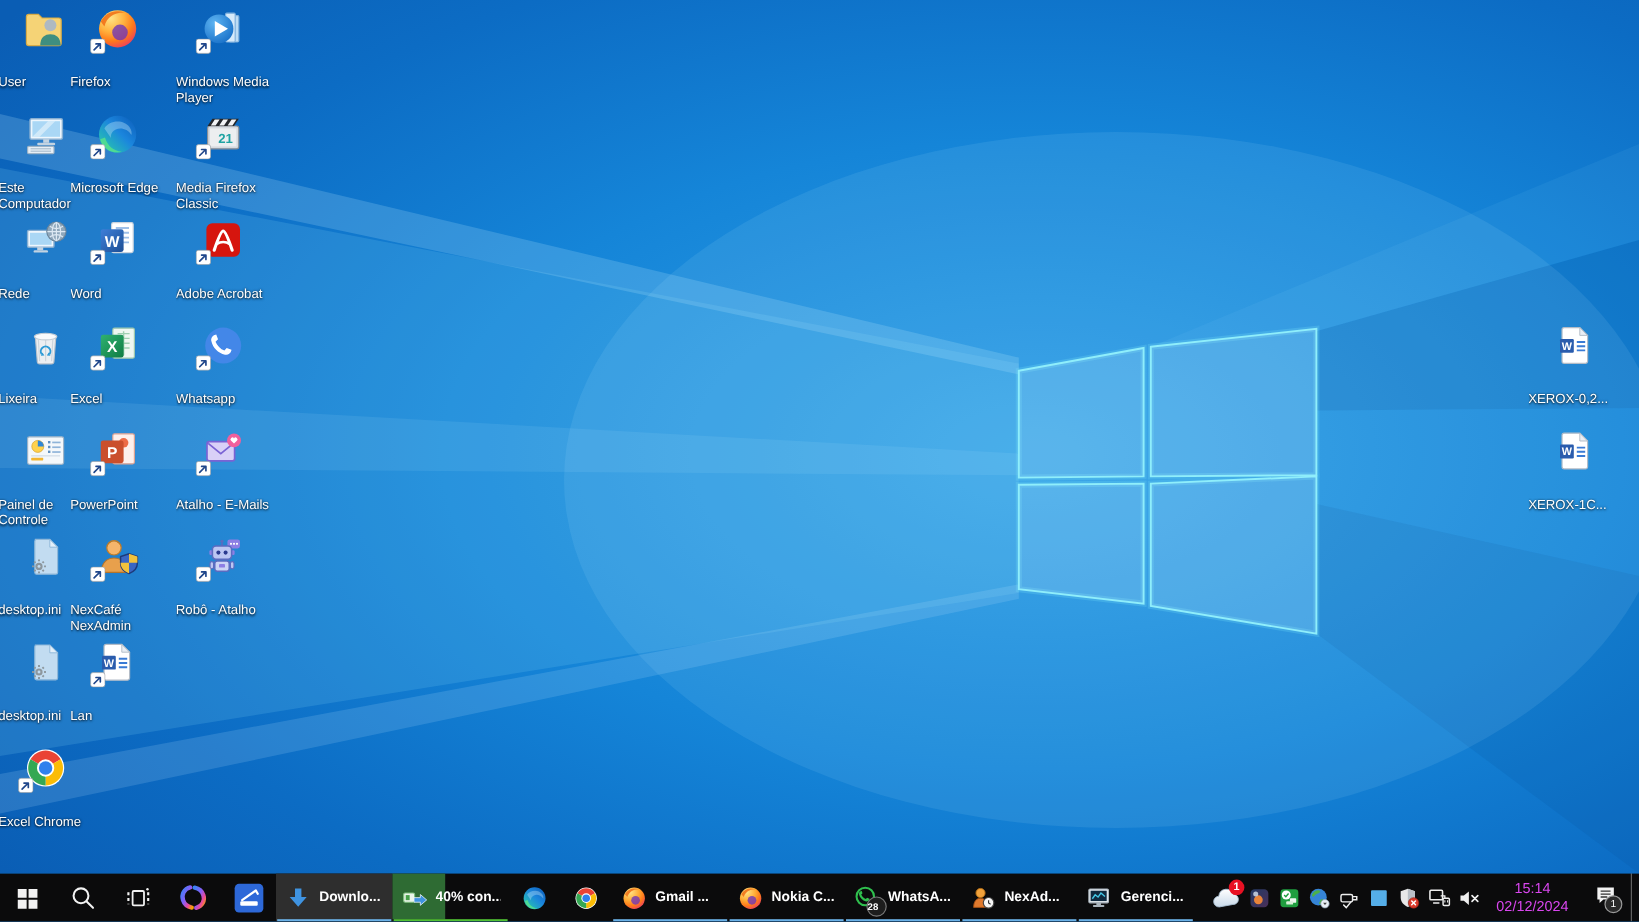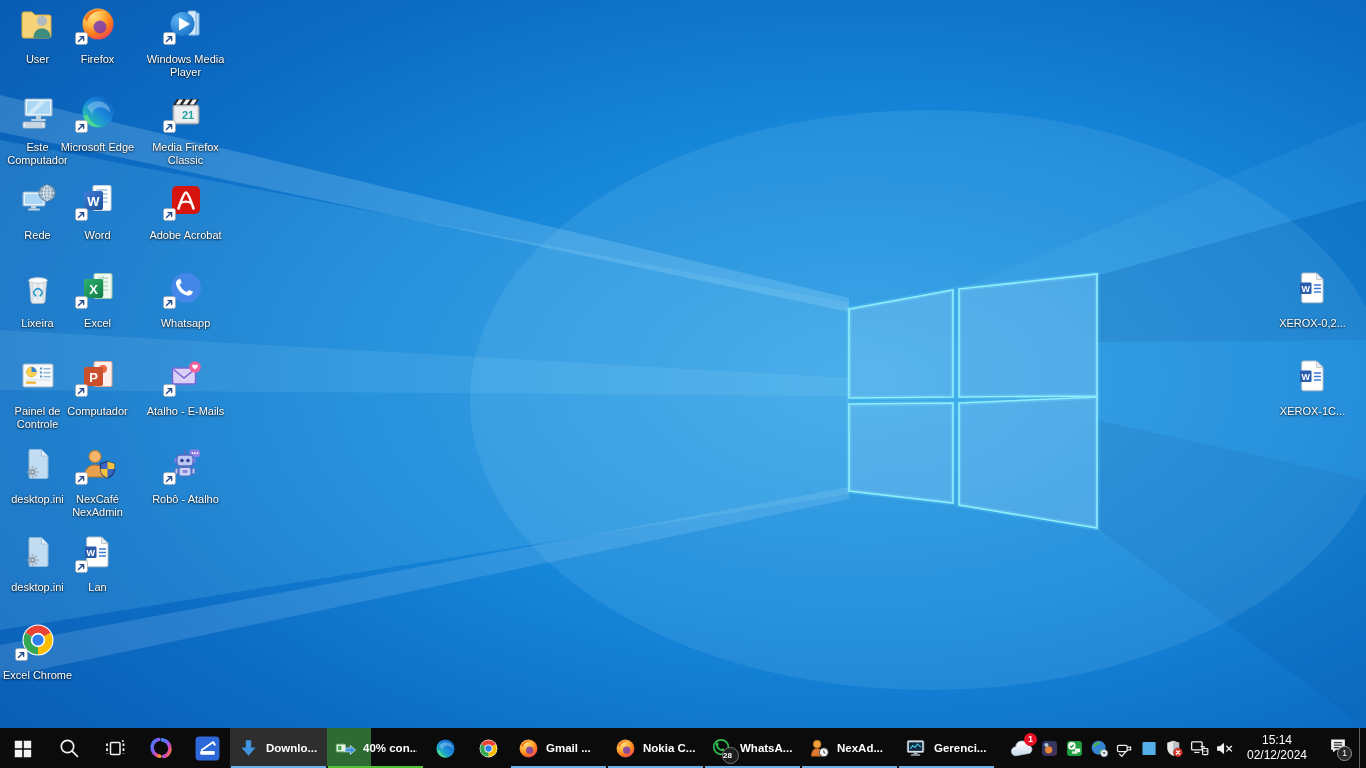--- a/index.html
+++ b/index.html
@@ -7,21 +7,21 @@
           font-family:"Liberation Sans",sans-serif;background:#0a6cc4;user-select:none;}
   #wallpaper{position:absolute;left:0;top:0;width:1366px;height:728px;display:block;}
   
   .dcol{position:absolute;width:75px;display:flex;flex-direction:column;}
   .dcell{height:88px;display:flex;flex-direction:column;align-items:center;padding-top:2px;
          box-sizing:border-box;cursor:pointer;}
   .dicon{position:relative;width:40px;height:40px;flex:none;}
   .dicon>svg{width:40px;height:40px;display:block;}
   .shortcut{position:absolute;left:-3px;bottom:-1px;width:13px;height:13px;}
   .shortcut svg{width:13px;height:13px;display:block;}
-  .dlabel{margin-top:9px;width:78px;text-align:center;font-size:11px;line-height:13px;color:#fff;
+  .dlabel{margin-top:19px;width:78px;text-align:left;font-size:11px;line-height:13px;color:#fff;
           text-shadow:0 1px 2px rgba(0,0,0,.75),0 0 2px rgba(0,0,0,.5);max-height:27px;overflow:hidden;}
   
   .taskbar{position:absolute;left:0;bottom:0;width:1366px;height:40px;background:#0b0b0c;
            display:flex;align-items:stretch;z-index:5;}
   .tb-sys{width:46px;display:flex;align-items:center;justify-content:center;cursor:pointer;flex:none;}
   .tb-sys svg{width:24px;height:24px;display:block;}
   .tb-sys.big svg{width:27px;height:27px;}
   .app-btn{position:relative;width:97px;box-sizing:border-box;display:flex;align-items:center;
            gap:6px;padding:0 7px;cursor:pointer;flex:none;overflow:visible;}
   .app-btn.icon-only{width:43px;justify-content:center;padding:0;}
@@ -35,21 +35,21 @@
             background:#1d1d1d;border:1px solid #777;color:#fff;font-size:8px;line-height:15px;
             text-align:left;font-weight:bold;z-index:4;}
   .tray{display:flex;align-items:stretch;margin-left:auto;flex:none;}
   .tray-icon{position:relative;width:25px;display:flex;align-items:center;justify-content:center;cursor:pointer;flex:none;}
   .tray-icon svg{width:21px;height:21px;display:block;}
   .tray-icon.wide{width:31px;}
   .tray-icon.wide svg{width:25px;height:25px;}
   .tray-badge{position:absolute;top:5px;right:0;min-width:13px;height:13px;border-radius:7px;
               background:#e81123;color:#fff;font-size:9px;line-height:13px;text-align:center;font-weight:bold;}
   .clock{width:80px;display:flex;flex-direction:column;justify-content:center;text-align:center;
-         color:#ffffff;font-size:12px;line-height:15px;cursor:pointer;flex:none;}
+         color:#d946ef;font-size:12px;line-height:15px;cursor:pointer;flex:none;}
   .ac{position:relative;width:42px;display:flex;align-items:center;justify-content:center;cursor:pointer;flex:none;}
   .ac svg{width:22px;height:22px;}
   .ac-badge{position:absolute;right:7px;bottom:7px;width:13px;height:13px;border-radius:50%;
             background:#2a2a2a;border:1.5px solid #9a9a9a;color:#fff;font-size:8.5px;line-height:13px;
             text-align:center;box-sizing:content-box;}
   .show-desktop{width:6px;border-left:1px solid rgba(255,255,255,.35);cursor:pointer;flex:none;}
 </style>
 </head>
 <body>
 
@@ -310,21 +310,21 @@
               <rect x="6" y="11" width="19" height="19" rx="2" fill="#ca4f2d"></rect>
               <text x="15.5" y="25.5" font-size="13" font-weight="bold" fill="#fff" text-anchor="middle" font-family="sans-serif">P</text>
             </svg>
             <div class="shortcut">
               <svg viewBox="0 0 13 13">
                 <rect x=".5" y=".5" width="12" height="12" rx="2" fill="#fff" stroke="#9aa0a6" stroke-width=".6"></rect>
                 <path d="M3.4 9.6 L7.6 5.4 M5 4.6 h3.6 v3.6" stroke="#20478b" stroke-width="1.4" fill="none" stroke-linecap="round" stroke-linejoin="round"></path>
               </svg>
             </div>
           </div>
-          <div class="dlabel">Computador</div>
+          <div class="dlabel">PowerPoint</div>
         </div>
         <div class="dcell">
           <div class="dicon">
             <svg viewBox="0 0 40 40">
               <path d="M6.5 33 c0-8.5 5-12 10.5-12 s10.5 3.5 10.5 12 Z" fill="#e8a04c" stroke="#b5742a"></path>
               <circle cx="17" cy="12.5" r="6" fill="#f5b56b" stroke="#c07c27"></circle>
               <path d="M11.5 10.5 a6 6 0 0 1 11 0 c-2-2.5-4-3.5-5.5-3.5 s-3.5 1-5.5 3.5 Z" fill="#a8742e"></path>
               <path d="M29.5 17.5 l7 2.3 v5.4 c0 4.3-2.8 7.2-7 8.8 -4.2-1.6-7-4.5-7-8.8 v-5.4 Z" fill="#3a66c4" stroke="#1d3a7a" stroke-width="1.2"></path>
               <path d="M29.5 17.5 l7 2.3 v5.2 h-7 Z" fill="#f2c23c"></path>
               <path d="M22.5 25 h7 v8.8 c-4.2-1.6-7-4.5-7-8.8 Z" fill="#f2c23c"></path>

